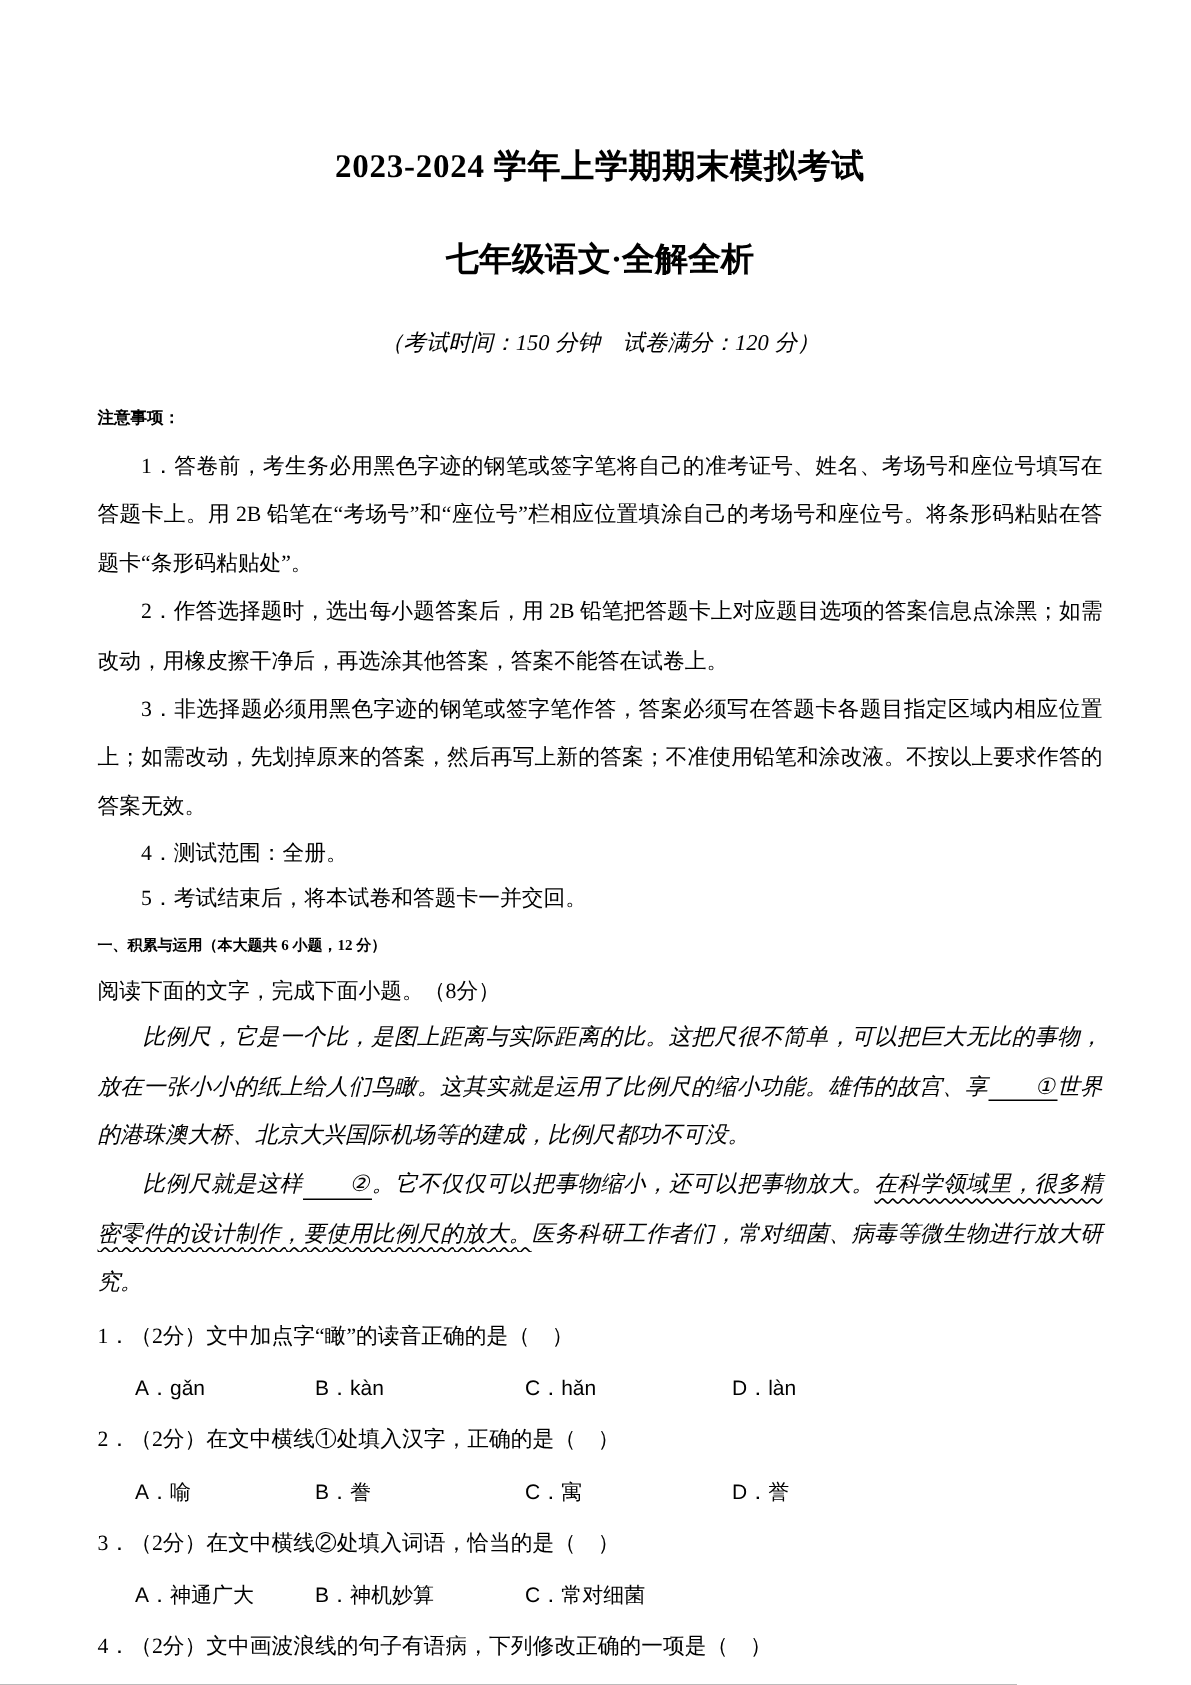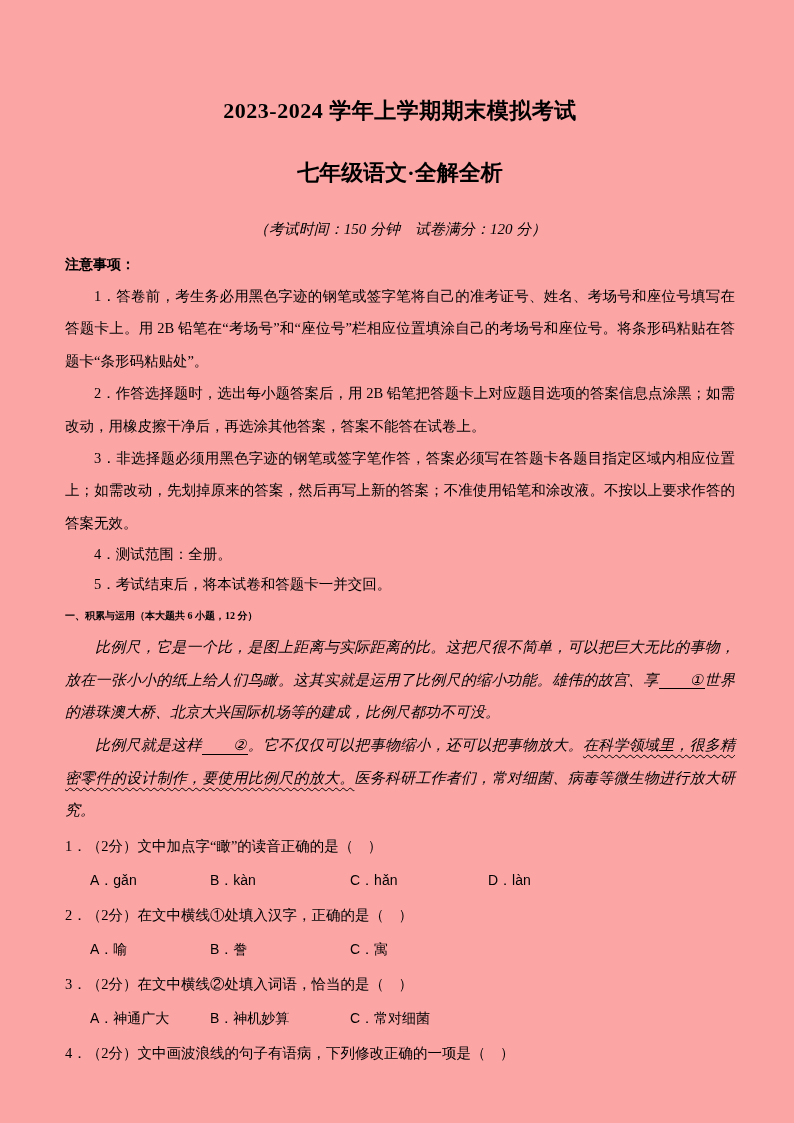--- a/index.html
+++ b/index.html
@@ -1,34 +1,34 @@
 <!DOCTYPE html>
 <html><head>
 <meta charset="utf-8">
 <style>
   html,body { margin:0; padding:0; background:#888; }
   .page {
-    width:794px; height:1123px; background:#fca5a5; margin:0 auto;
+    width:794px; height:1123px; background:#ffffff; margin:0 auto;
     box-sizing:border-box; padding:97px 59px 4px 65px;
     font-family:"Liberation Serif","DejaVu Serif",serif;
     color:#000; overflow:hidden;
   }
   .title {
     text-align:center; font-size:22px; font-weight:bold;
     margin:0; line-height:28px; letter-spacing:0.5px;
   }
   .subtitle {
     text-align:center; font-size:22px; font-weight:bold;
     margin:33px 0 0 0; line-height:30px;
   }
   .exam-info {
     text-align:center; font-style:italic; font-size:15px;
     margin-top:31px; line-height:20px;
   }
-  .notice-heading { font-size:14px; line-height:31px; margin-top:10px; font-weight:bold; }
+  .notice-heading { font-size:11px; line-height:31px; margin-top:25px; font-weight:bold; }
   .notice-item {
     margin:0; text-indent:2em; line-height:32.4px;
     font-size:14.5px; text-align:justify;
   }
   .notice-item.short { line-height:30px; }
   .section-heading {
     font-weight:bold; font-size:10px; line-height:30px; margin-top:2px;
   }
   .intro { font-size:14.5px; line-height:30px; }
   .passage p {
@@ -63,20 +63,21 @@
   <div>
     <div class="notice-heading">注意事项：</div>
     <p class="notice-item">1．答卷前，考生务必用黑色字迹的钢笔或签字笔将自己的准考证号、姓名、考场号和座位号填写在答题卡上。用 2B 铅笔在“考场号”和“座位号”栏相应位置填涂自己的考场号和座位号。将条形码粘贴在答题卡“条形码粘贴处”。</p>
     <p class="notice-item">2．作答选择题时，选出每小题答案后，用 2B 铅笔把答题卡上对应题目选项的答案信息点涂黑；如需改动，用橡皮擦干净后，再选涂其他答案，答案不能答在试卷上。</p>
     <p class="notice-item">3．非选择题必须用黑色字迹的钢笔或签字笔作答，答案必须写在答题卡各题目指定区域内相应位置上；如需改动，先划掉原来的答案，然后再写上新的答案；不准使用铅笔和涂改液。不按以上要求作答的答案无效。</p>
     <p class="notice-item short">4．测试范围：全册。</p>
     <p class="notice-item short">5．考试结束后，将本试卷和答题卡一并交回。</p>
   </div>
 
   <div class="section-heading">一、积累与运用（本大题共 6 小题，12 分）</div>
+  <div class="intro">阅读下面的文字，完成下面小题。（8分）</div>
 
   <div class="passage">
     <p><span>比例尺，它是一个比，是图上距离与实际距离的比。这把尺很不简单，可以把巨大无比的事物，放在一张小小的纸上给人们鸟瞰。这其实就是运用了比例尺的缩小功能。雄伟的故宫、享</span><span class="blank">①</span><span>世界的港珠澳大桥、北京大兴国际机场等的建成，比例尺都功不可没。</span></p>
     <p><span>比例尺就是这样</span><span class="blank">②</span><span>。它不仅仅可以把事物缩小，还可以把事物放大。</span><span class="wavy">在科学领域里，很多精密零件的设计制作，要使用比例尺的放大。</span><span>医务科研工作者们，常对细菌、病毒等微生物进行放大研究。</span></p>
   </div>
 
   <div class="question">
     <p class="q-stem">1．（2分）文中加点字“瞰”的读音正确的是（　）</p>
     <div class="q-options">
       <span class="opt-a">A．gǎn</span>
@@ -85,20 +86,21 @@
       <span class="opt-d">D．làn</span>
     </div>
   </div>
 
   <div class="question">
     <p class="q-stem">2．（2分）在文中横线①处填入汉字，正确的是（　）</p>
     <div class="q-options">
       <span class="opt-a">A．喻</span>
       <span class="opt-b">B．誊</span>
       <span class="opt-c">C．寓</span>
+      <span class="opt-d">D．誉</span>
     </div>
   </div>
 
   <div class="question">
     <p class="q-stem">3．（2分）在文中横线②处填入词语，恰当的是（　）</p>
     <div class="q-options">
       <span class="opt-a">A．神通广大</span>
       <span class="opt-b">B．神机妙算</span>
       <span class="opt-c">C．常对细菌</span>
     </div>

